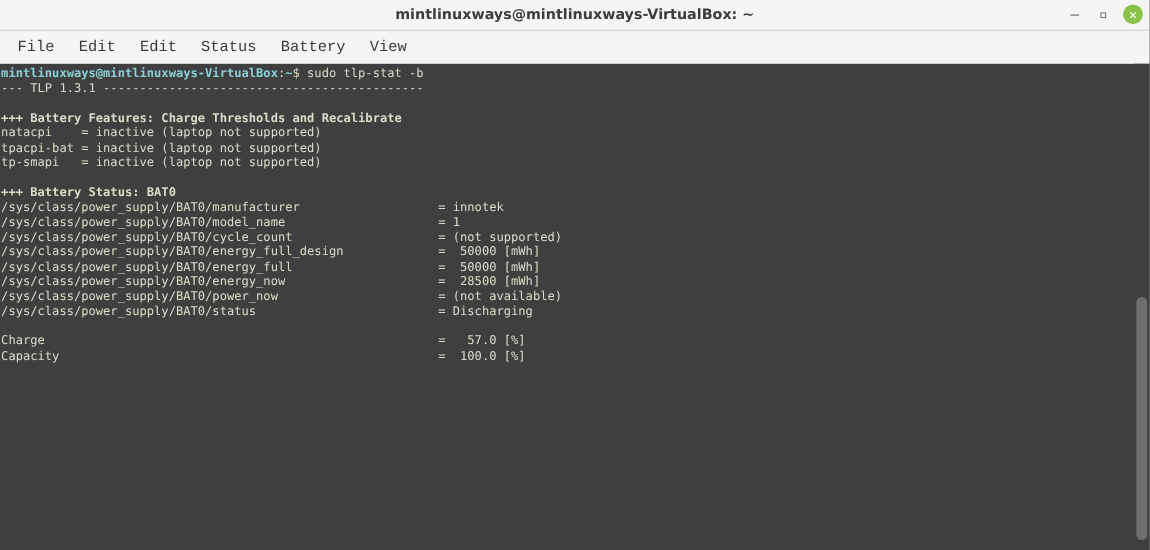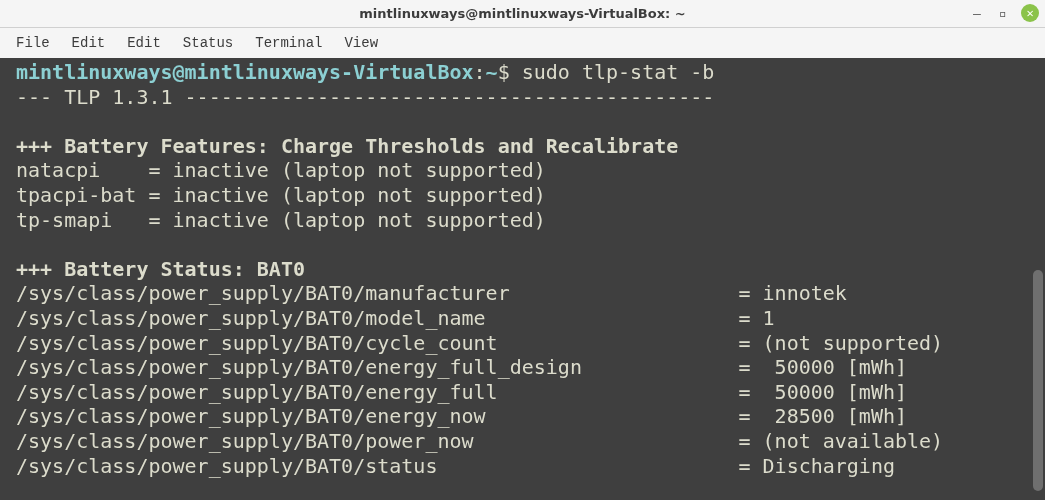--- a/index.html
+++ b/index.html
@@ -65,22 +65,22 @@
       color: #3c3c3c;
     }
     .menu-item {
       padding: 4px 10px;
       cursor: pointer;
     }
     .terminal {
       background: #3f3f3f;
       color: #dcdccc;
       height: calc(500px - 58px);
-      padding: 2px 16px;
-      font-size: 20px;
+      padding: 2px 1px;
+      font-size: 11px;
       line-height: 1.23;
       white-space: pre;
       overflow: hidden;
       position: relative;
     }
     .prompt-userhost { color: #8cd0d3; font-weight: bold; }
     .prompt-path { color: #8cd0d3; font-weight: bold; }
     .prompt-sep { color: #dcdccc; }
     .cmd { color: #dcdccc; }
     .section { color: #dcdccc; font-weight: bold; }
@@ -112,21 +112,21 @@
     <span class="win-btn">▫</span>
     <span class="win-btn win-close">✕</span>
   </div>
 </div>
 
 <div class="menubar">
   <span class="menu-item">File</span>
   <span class="menu-item">Edit</span>
   <span class="menu-item">Edit</span>
   <span class="menu-item">Status</span>
-  <span class="menu-item">Terminal</span>
+  <span class="menu-item">Battery</span>
   <span class="menu-item">View</span>
 </div>
 
 <div class="terminal"><span class="prompt-userhost">mintlinuxways@mintlinuxways-VirtualBox</span><span class="prompt-sep">:</span><span class="prompt-path">~</span><span class="prompt-sep">$</span> <span class="cmd">sudo tlp-stat -b</span>
 <span>--- TLP 1.3.1 --------------------------------------------</span>
 <span></span>
 <span class="section">+++ Battery Features: Charge Thresholds and Recalibrate</span>
 <span>natacpi    = inactive (laptop not supported)</span>
 <span>tpacpi-bat = inactive (laptop not supported)</span>
 <span>tp-smapi   = inactive (laptop not supported)</span>

